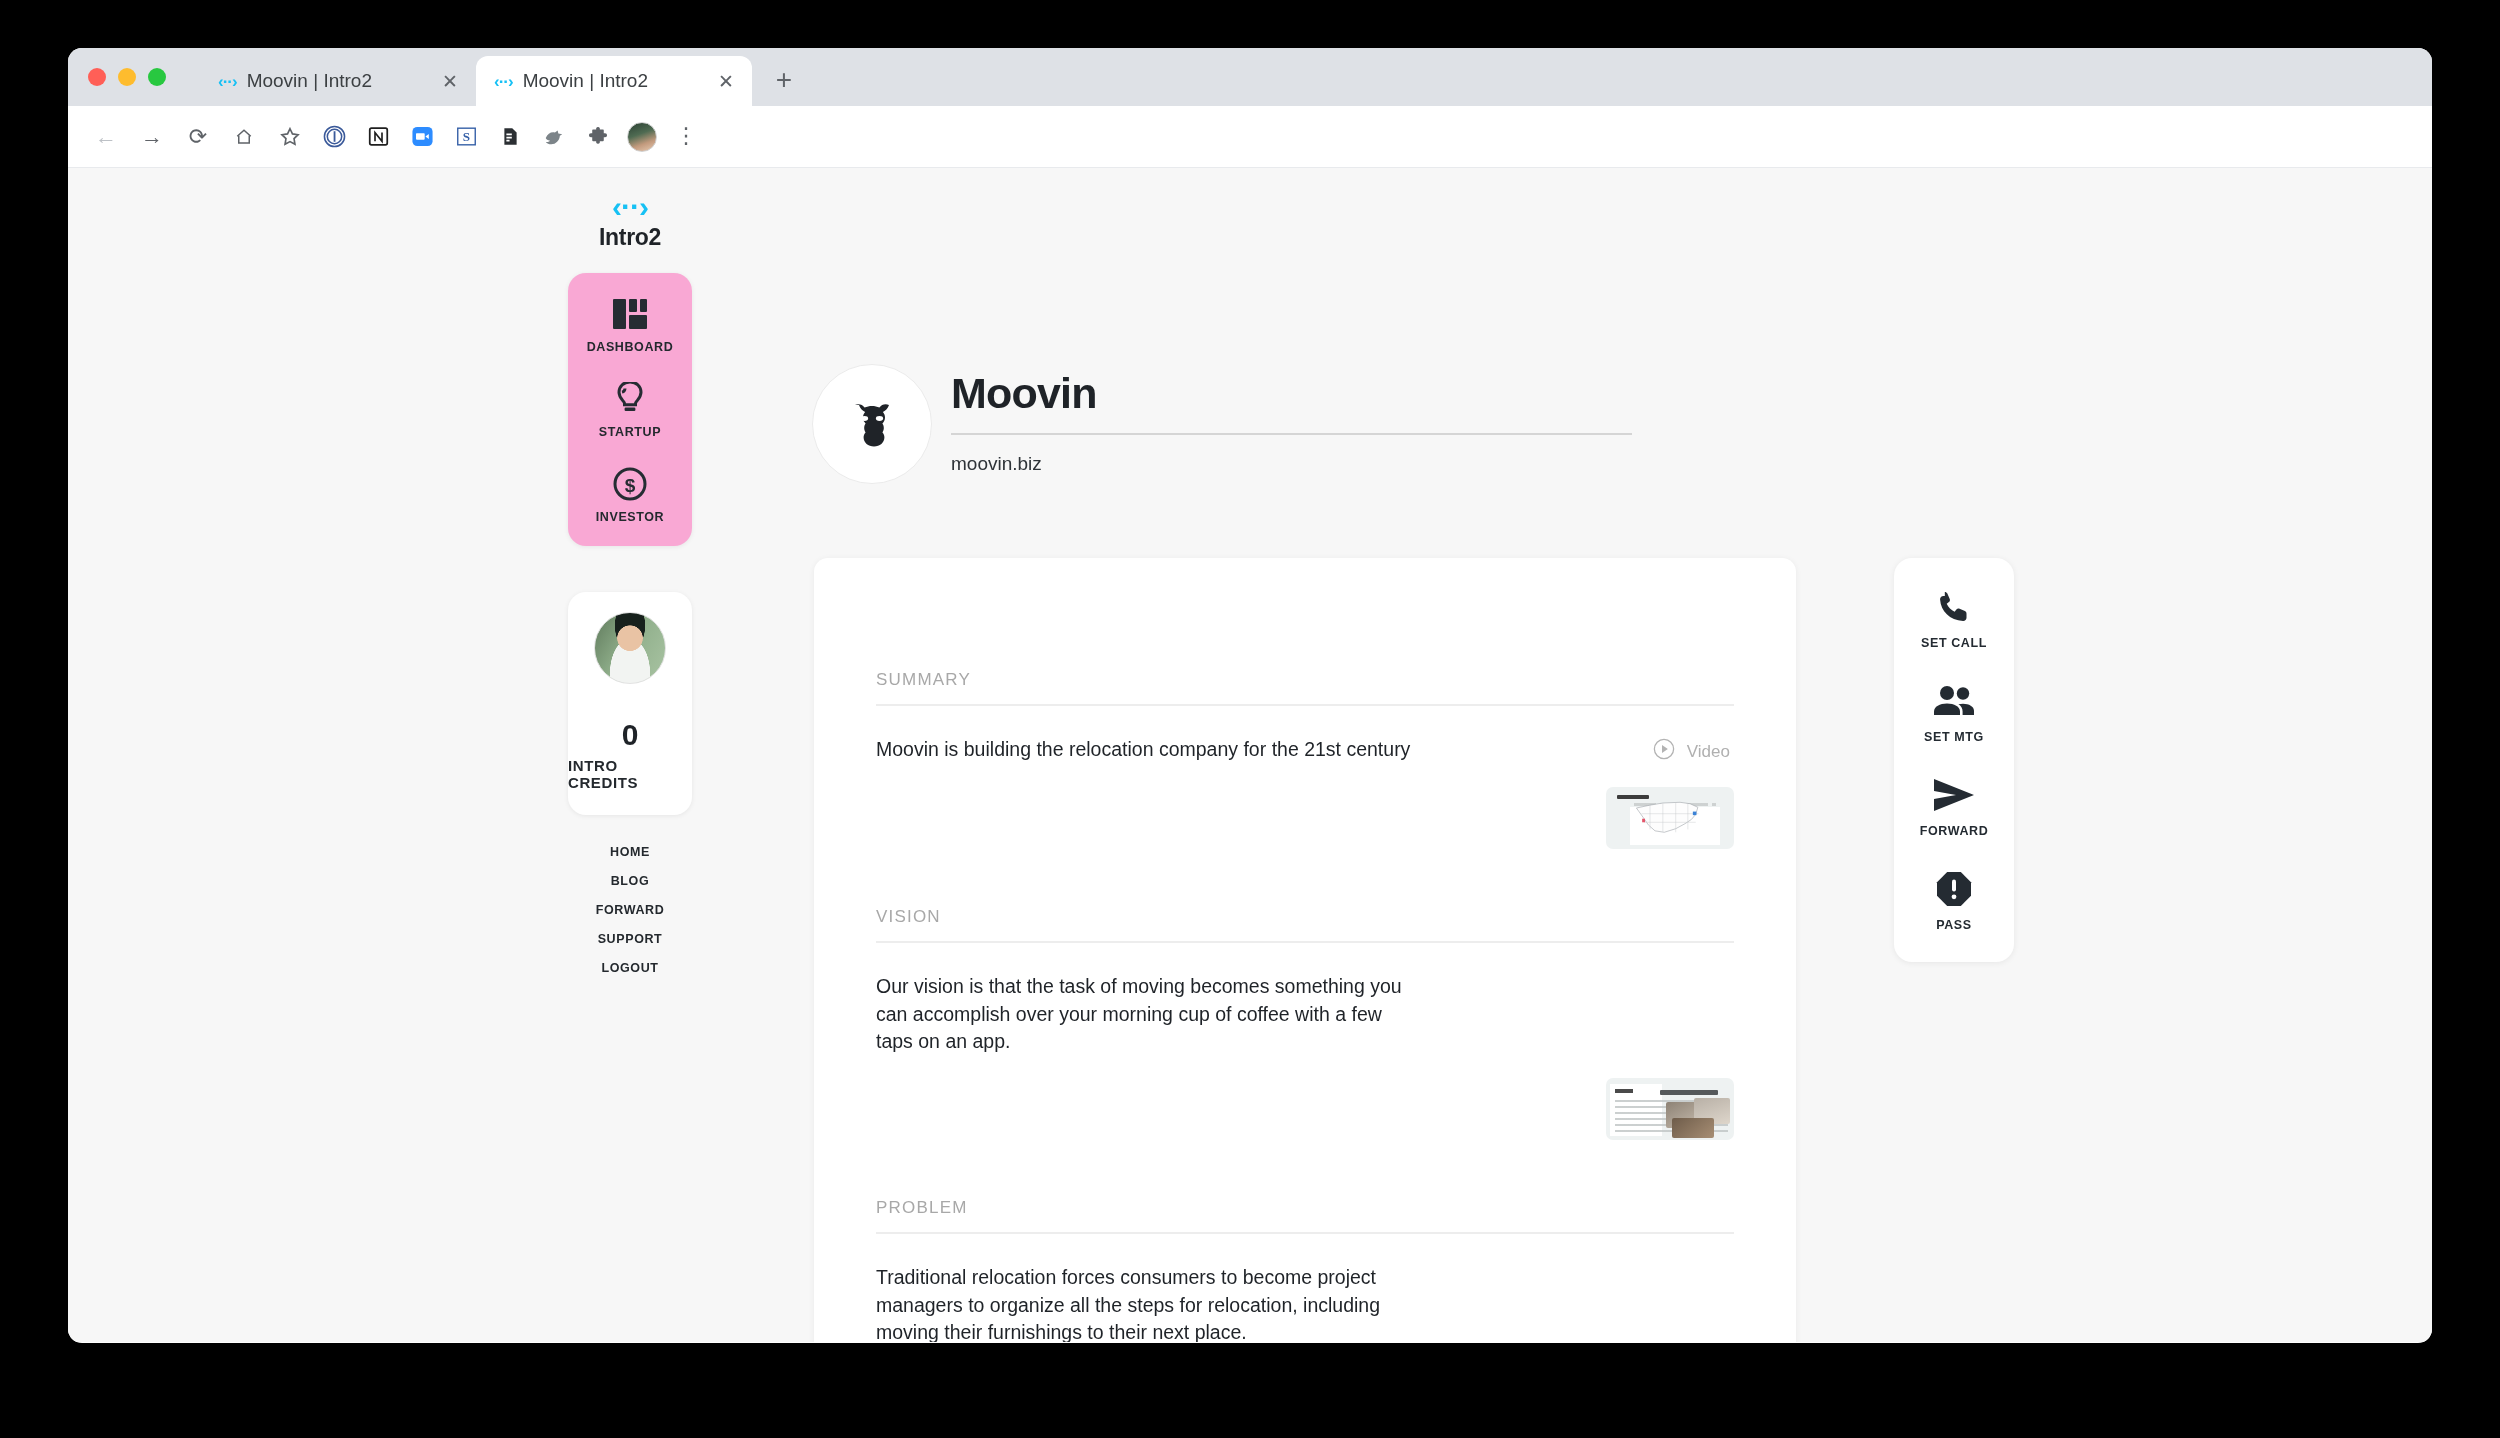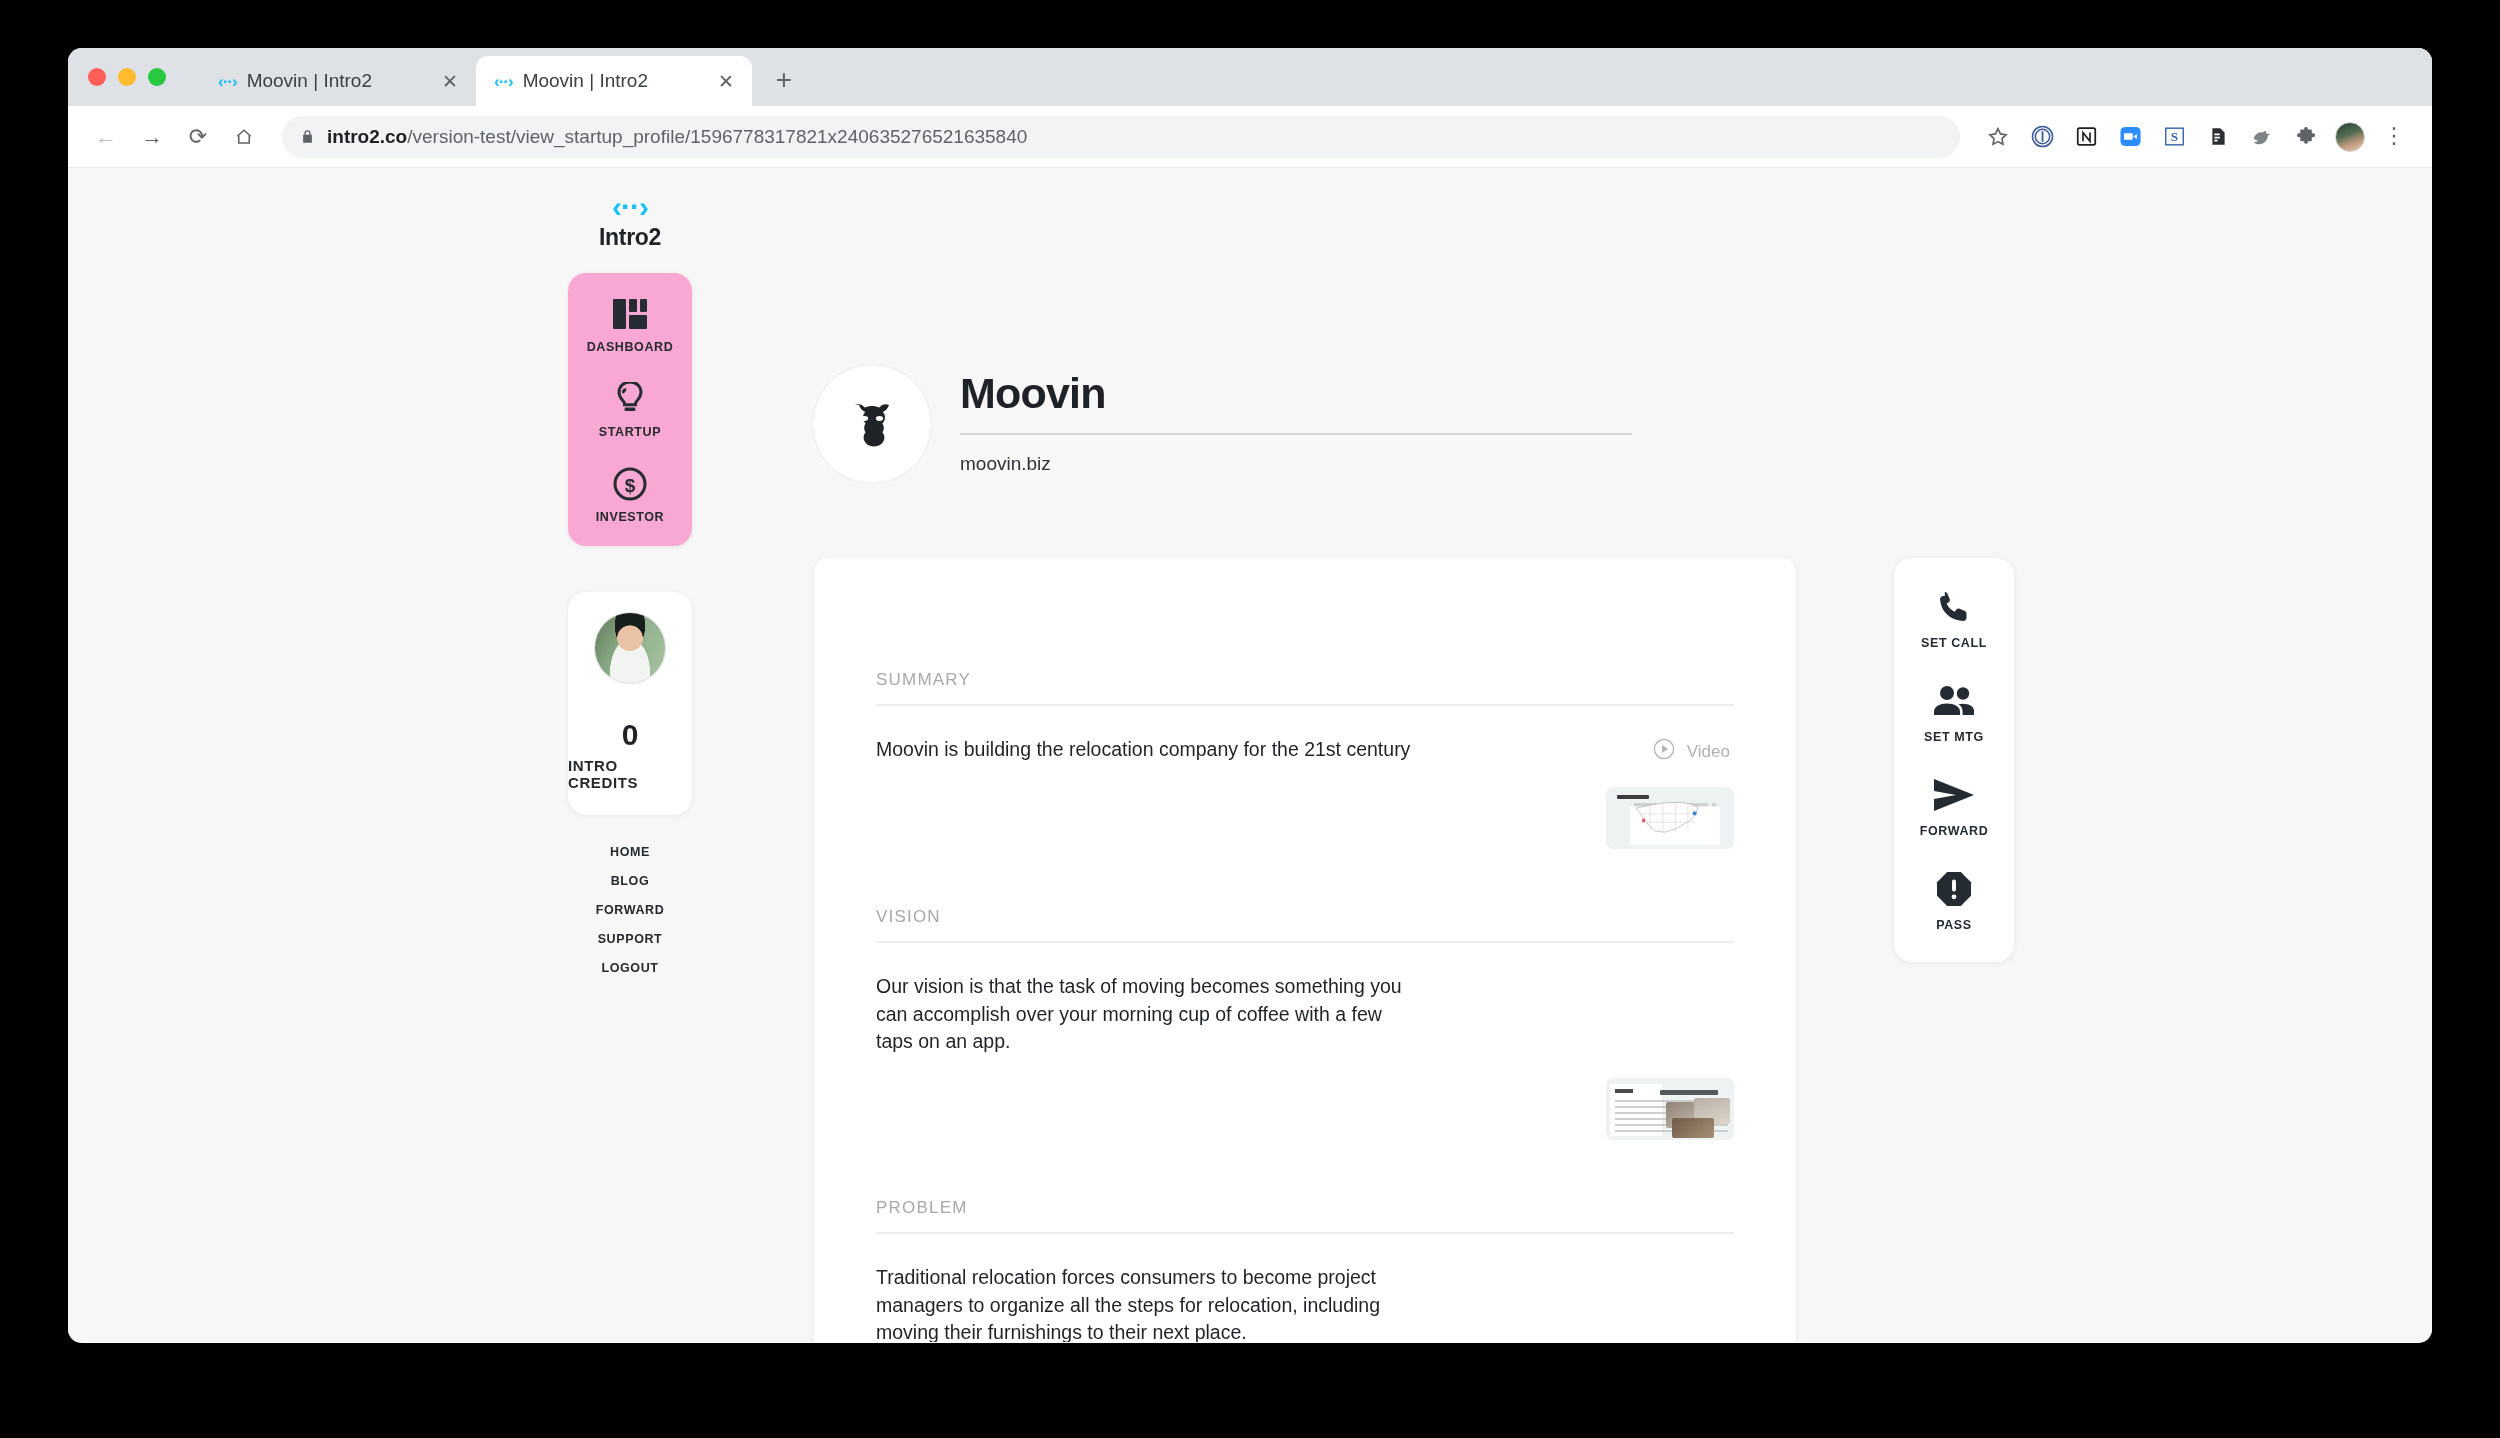--- a/index.html
+++ b/index.html
@@ -207,21 +207,21 @@
   }
   .footer-link {
     font-size: 12.5px; font-weight: 700; letter-spacing: 0.6px; color: #24292e;
   }
 
   
   .profile-header {
     position: absolute;
     left: 744px; top: 196px;
     width: 820px;
-    display: flex; align-items: flex-start; gap: 28px;
+    display: flex; align-items: flex-start; gap: 19px;
   }
   .company-logo {
     flex: 0 0 auto;
     width: 120px; height: 120px;
     border-radius: 50%;
     background: #ffffff;
     border: 1px solid #ebebeb;
     display: flex; align-items: center; justify-content: center;
   }
   .header-text { flex: 1 1 auto; padding-top: 6px; }
@@ -369,28 +369,20 @@
     <div class="nav-btn disabled">←</div>
     <div class="nav-btn">→</div>
     <div class="nav-btn">⟳</div>
     <div class="nav-btn">
       <svg width="18" height="18" viewBox="0 0 24 24" fill="none" stroke="#5f6368" stroke-width="2">
         <path d="M3 11 12 3l9 8"></path>
           <path d="M5 10v10h14V10"></path>
       </svg>
     </div>
 
-    <div class="omnibox">
-      <span class="lock-icon">
-        <svg width="15" height="17" viewBox="0 0 24 24" fill="#5f6368">
-          <path d="M17 9V7a5 5 0 0 0-10 0v2H5v13h14V9h-2zm-8-2a3 3 0 0 1 6 0v2H9V7z"></path>
-        </svg>
-      </span>
-      <span class="omnibox-url"><b>intro2.co</b><span>/version-test/view_startup_profile/1596778317821x240635276521635840</span></span>
-    </div>
 
     <div class="ext-icons">
       <div class="ext-icon">
         <svg width="22" height="22" viewBox="0 0 24 24" fill="none" stroke="#5f6368" stroke-width="1.8">
           <path d="M12 3l2.7 5.6 6.1.9-4.4 4.3 1 6.1L12 17l-5.4 2.9 1-6.1L3.2 9.5l6.1-.9L12 3z"></path>
         </svg>
       </div>
       <div class="ext-icon">
         <svg width="23" height="23" viewBox="0 0 24 24">
           <circle cx="12" cy="12" r="10.5" fill="none" stroke="#3b5a9a" stroke-width="1.6"></circle>

